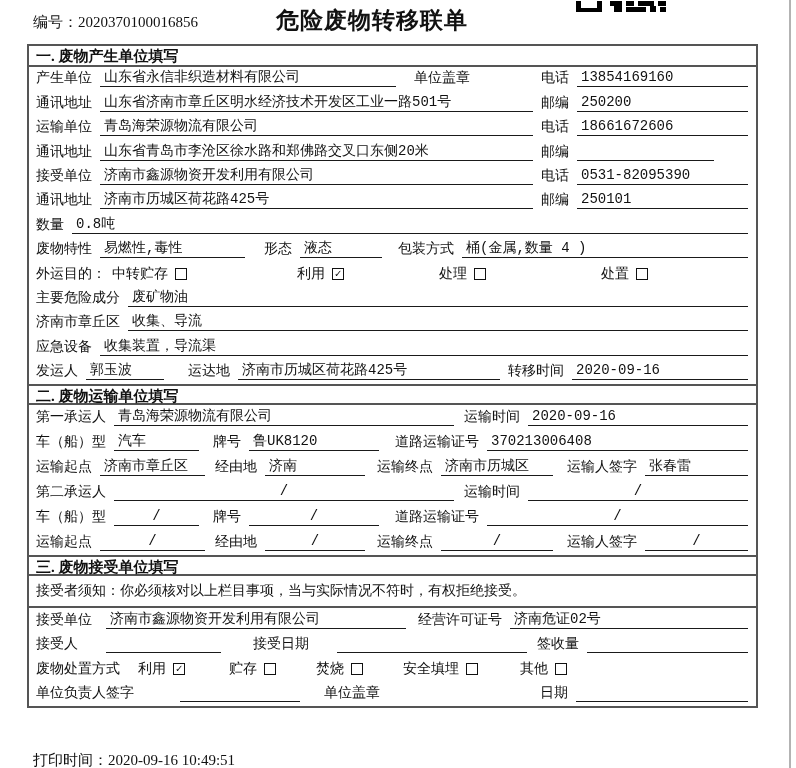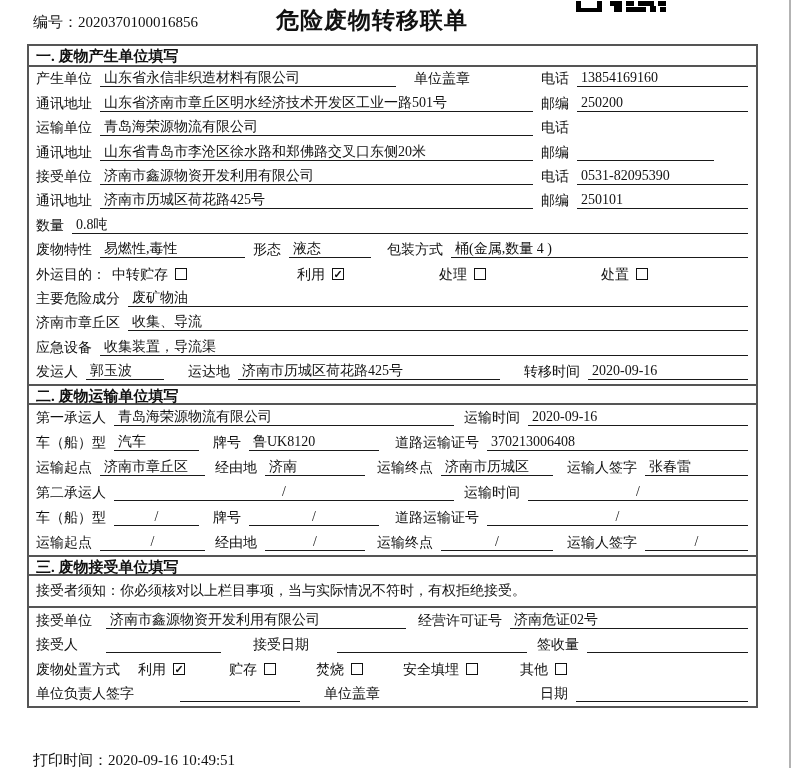--- a/index.html
+++ b/index.html
@@ -23,21 +23,21 @@
   
   .form { position: absolute; left: 27px; top: 44px; width: 731px; border: 2px solid #555; background: #fff; }
   .sec-header {
     height: 21px; line-height: 21px; font-weight: bold; font-size: 15px;
     padding-left: 7px; border-bottom: 2px solid #555; white-space: nowrap;
   }
   .sec2 .sec-header, .sec3 .sec-header { border-top: 2px solid #555; }
   .notice { height: 32px; display: flex; align-items: center; padding-left: 7px;
             border-bottom: 2px solid #555; white-space: nowrap; }
 
-  .frow { display: flex; align-items: flex-end; padding: 0 8px 4px 7px; }
+  .frow { display: flex; align-items: flex-end; padding: 0 8px 4px 7px; font-family: Liberation Mono, monospace; }
   .sec1 .frow { height: 24.4px; }
   .sec2 .frow { height: 25px; }
   .sec3 .frow { height: 24.6px; }
 
   .lbl { white-space: nowrap; line-height: 17px; flex: none; }
   .val { border-bottom: 1px solid #1a1a1a; white-space: nowrap; line-height: 17px;
          min-height: 17px; padding: 0 4px; margin-left: 8px; overflow: hidden; flex: none; }
   .fill { flex: 1 1 auto; }
   .slash { text-align: center; }
   .grpA { display: flex; align-items: flex-end; width: 505px; flex: none; }
@@ -96,20 +96,21 @@
         <span class="lbl">邮编</span>
         <span class="val fill">250200</span>
       </div>
 
       <div class="frow">
         <div class="grpA">
           <span class="lbl">运输单位</span>
           <span class="val gfill">青岛海荣源物流有限公司</span>
         </div>
         <span class="lbl">电话</span>
+        <span class="val fill">18661672606</span>
       </div>
 
       <div class="frow">
         <div class="grpA">
           <span class="lbl">通讯地址</span>
           <span class="val gfill">山东省青岛市李沧区徐水路和郑佛路交叉口东侧20米</span>
         </div>
         <span class="lbl">邮编</span>
         <span class="val" style="width:137px"></span>
       </div>
@@ -133,21 +134,21 @@
       </div>
 
       <div class="frow">
         <span class="lbl">数量</span>
         <span class="val fill">0.8吨</span>
       </div>
 
       <div class="frow">
         <span class="lbl">废物特性</span>
         <span class="val" style="width:145px">易燃性,毒性</span>
-        <span class="lbl" style="margin-left:8px">形态</span>
+        <span class="lbl" style="margin-left:19px">形态</span>
         <span class="val" style="width:82px">液态</span>
         <span class="lbl" style="margin-left:16px">包装方式</span>
         <span class="val fill">桶(金属,数量 4 )</span>
       </div>
 
       <div class="frow">
         <span class="lbl">外运目的：</span>
         <span class="opt" style="margin-left:6px">
           <span class="lbl">中转贮存</span>
           <span class="cb"></span>
@@ -179,21 +180,21 @@
       <div class="frow">
         <span class="lbl">应急设备</span>
         <span class="val fill">收集装置，导流渠</span>
       </div>
 
       <div class="frow">
         <span class="lbl">发运人</span>
         <span class="val" style="width:78px">郭玉波</span>
         <span class="lbl" style="margin-left:24px">运达地</span>
         <span class="val" style="width:262px">济南市历城区荷花路425号</span>
-        <span class="lbl" style="margin-left:24px">转移时间</span>
+        <span class="lbl" style="margin-left:8px">转移时间</span>
         <span class="val fill">2020-09-16</span>
       </div>
     </div>
 
     <div class="sec2">
       <div class="sec-header">二. 废物运输单位填写</div>
 
       <div class="frow">
         <span class="lbl">第一承运人</span>
         <span class="val" style="width:340px">青岛海荣源物流有限公司</span>

